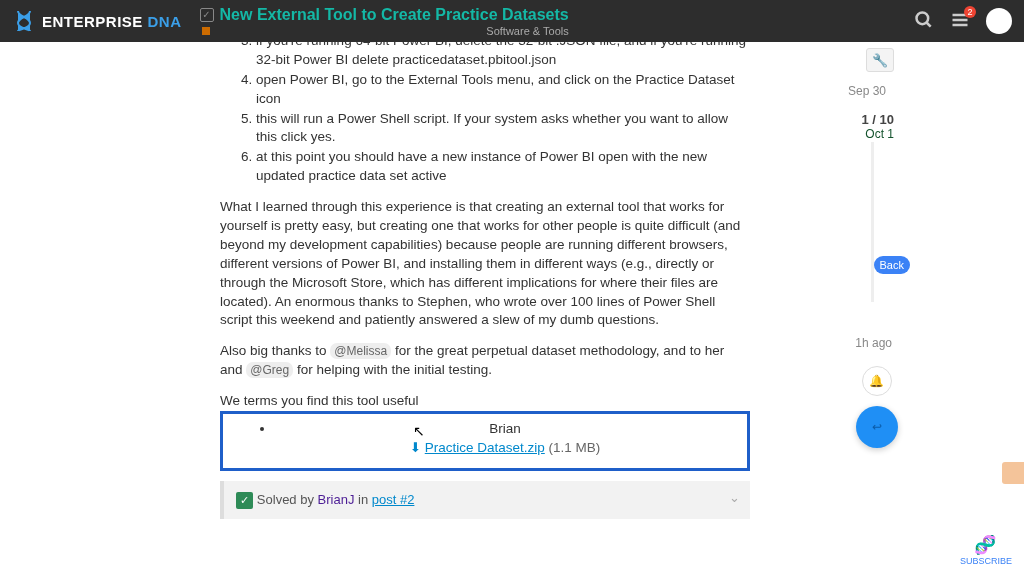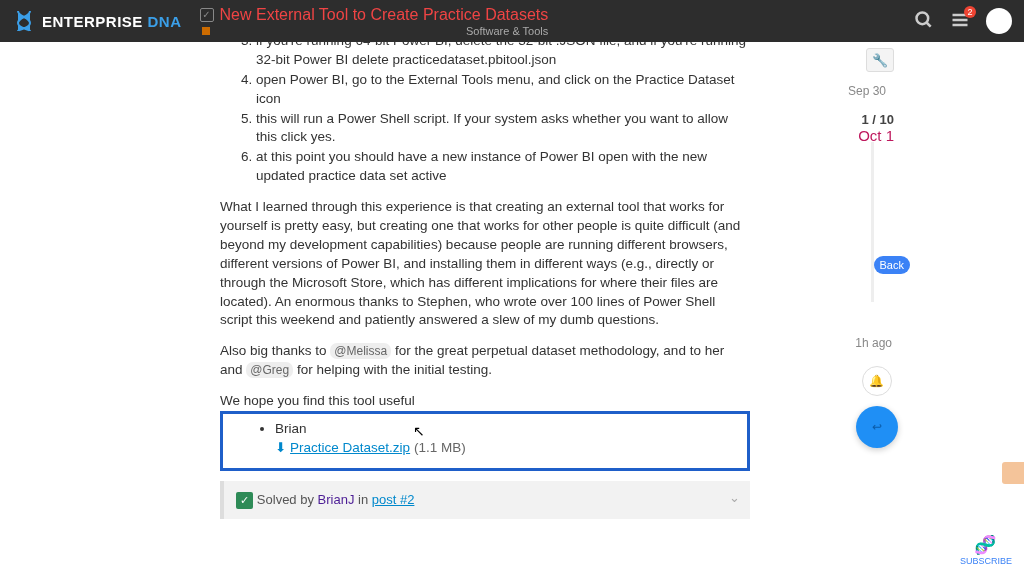--- a/index.html
+++ b/index.html
@@ -6,54 +6,54 @@
   body { font-family: Arial, Helvetica, sans-serif; font-size: 14px; color: #222; background: #fff; width: 1024px; height: 576px; overflow: hidden; position: relative; }
   
   .header { background: #2d2d2d; height: 42px; display: flex; align-items: center; padding: 0 12px; position: relative; }
   .logo { display: flex; align-items: center; gap: 6px; }
   .logo-icon { width: 24px; height: 24px; }
   .logo-text { color: #fff; font-weight: bold; font-size: 15px; letter-spacing: 0.5px; }
   .logo-text .dna { color: #3b9fe8; }
   .title-area { margin-left: 18px; }
   .title-line { display: flex; align-items: center; gap: 6px; }
   .solved-check { width: 14px; height: 14px; border: 1.5px solid #888; border-radius: 2px; display: inline-flex; align-items: center; justify-content: center; color: #888; font-size: 10px; }
-  .topic-title { color: #ef4444; font-size: 16px; font-weight: normal; }
+  .topic-title { color: #14b8a6; font-size: 16px; font-weight: bold; }
   .category-line { display: flex; align-items: center; gap: 4px; font-size: 11px; color: #aaa; margin-top: 1px; margin-left: 2px; justify-content: space-between;}
   .category-dot { width: 8px; height: 8px; background: #cc6b00; }
   .header-right { position: absolute; right: 12px; top: 0; height: 42px; display: flex; align-items: center; gap: 16px; }
   .hdr-icon { color: #ddd; cursor: pointer; position: relative; }
   .badge { position: absolute; top: -4px; right: -6px; background: #e43; color: #fff; font-size: 9px; width: 12px; height: 12px; border-radius: 50%; display:flex;align-items:center;justify-content:center; }
   .avatar-sm { width: 26px; height: 26px; border-radius: 50%; background: #fff; }
 
   .main { display: flex; padding-left: 220px; padding-right: 10px; }
   .post-col { width: 530px; }
   .timeline-col { width: 160px; padding-left: 20px; position: relative; font-size: 12px; color: #888;}
 
   .post-body { font-size: 13.5px; color: #333; line-height: 1.4; }
   .post-body ol { list-style-position: outside; padding-left: 36px; }
   .post-body ol li { margin-bottom: 1px; }
   .post-body p { margin-top: 12px; }
   .mention { background: #eee; color: #666; padding: 1px 4px; border-radius: 7px; font-size: 12px;}
   
   .highlight-box { border: 3px solid #1f5fc9; margin-top: 4px; padding: 6px 12px 10px 12px; position: relative; }
-  .highlight-box ul { list-style: disc; padding-left: 40px; }
+  .highlight-box ul { list-style: disc; padding-left: 40px; text-align: center; }
   .dl-link { color: #08c; }
   .dl-size { color: #666; }
   .cursor { position: absolute; top: 8px; left: 190px; font-size: 14px; color:#000; pointer-events:none;}
 
   .solved-panel { background: #f2f2f2; border-left: 4px solid #ddd; margin-top: 10px; padding: 10px 12px; position: relative; font-size: 13px; color:#555;}
   .solved-badge { background: #2e8b57; color: #fff; font-size: 11px; padding: 1px 4px; border-radius: 2px; display:inline-flex;align-items:center;gap:2px;}
   .solved-link { color: #08c; }
   .chev { position:absolute; right:10px; top:8px; color:#aaa; }
 
   .wrench { position:absolute; right:16px; top:6px; width:28px;height:24px;background:#f4f4f4;border:1px solid #ddd;border-radius:3px;display:flex;align-items:center;justify-content:center;color:#888;font-size:13px;}
   .tl-date-top { position:absolute; right: 24px; top: 42px; font-size:12px; color:#888;}
   .tl-counter { position:absolute; right: 16px; top: 70px; text-align:right;}
   .tl-counter .c1 { font-weight:bold; color:#444; font-size:13px;}
-  .tl-counter .c2 { color:#be185d; font-size:15px;}
+  .tl-counter .c2 { color:#14532d; font-size:12px;}
   .tl-line { position:absolute; right: 36px; top: 100px; width:3px; height:160px; background:#eee;}
   .tl-back { position:absolute; right:0px; top:214px; background:#3b82f6;color:#fff;font-size:11px;padding:3px 6px;border-radius:9px;}
   .tl-ago { position:absolute; right: 18px; top: 294px; font-size:12px;color:#888;}
   .bell { position:absolute; right: 18px; top: 324px; width:30px;height:30px;border:1px solid #ddd;border-radius:50%;display:flex;align-items:center;justify-content:center;color:#3b82f6;background:#fff;}
   .blue-circle { position:absolute; right: 12px; top: 364px; width:42px;height:42px;border-radius:50%;background:#1f8ff5;display:flex;align-items:center;justify-content:center;color:#0b5ba8;box-shadow:0 2px 6px rgba(0,0,0,0.2);}
 
   .subscribe { position:fixed; right:12px; bottom:10px; text-align:center; font-size:9px; color:#3b82f6; }
   .subscribe .sicon { font-size: 18px; }
   .float-av { position:fixed; right:0; bottom: 92px; width:22px;height:22px;background:#f4c49a;border-radius:3px 0 0 3px;}
 </style>
@@ -102,21 +102,21 @@
       <ol start="3">
         <li style="margin-top:-10px">if you're running 64-bit Power BI, delete the 32-bit .JSON file, and if you're running 32-bit Power BI delete practicedataset.pbitool.json</li>
         <li>open Power BI, go to the External Tools menu, and click on the Practice Dataset icon</li>
         <li>this will run a Power Shell script. If your system asks whether you want to allow this click yes.</li>
         <li>at this point you should have a new instance of Power BI open with the new updated practice data set active</li>
       </ol>
       <p>What I learned through this experience is that creating an external tool that works for yourself is pretty easy, but creating one that works for other people is quite difficult (and beyond my development capabilities) because people are running different browsers, different versions of Power BI, and installing them in different ways (e.g., directly or through the Microsoft Store, which has different implications for where their files are located). An enormous thanks to Stephen, who wrote over 100 lines of Power Shell script this weekend and patiently answered a slew of my dumb questions.</p>
       <p>
         <span>Also big thanks to </span><span class="mention">@Melissa</span><span> for the great perpetual dataset methodology, and to her and </span><span class="mention">@Greg</span><span> for helping with the initial testing.</span>
       </p>
-      <p style="margin-bottom:-4px;">We hope you find this tool useful</p>
+      <p style="margin-bottom:-4px;">We terms you find this tool useful</p>
 
       <div class="highlight-box">
         <span class="cursor">↖</span>
         <ul>
           <li>
             <span>Brian</span><br>
             <span style="color:#08c">⬇ </span><a href="#" class="dl-link">Practice Dataset.zip</a>
             <span class="dl-size">(1.1 MB)</span>
           </li>
         </ul>

